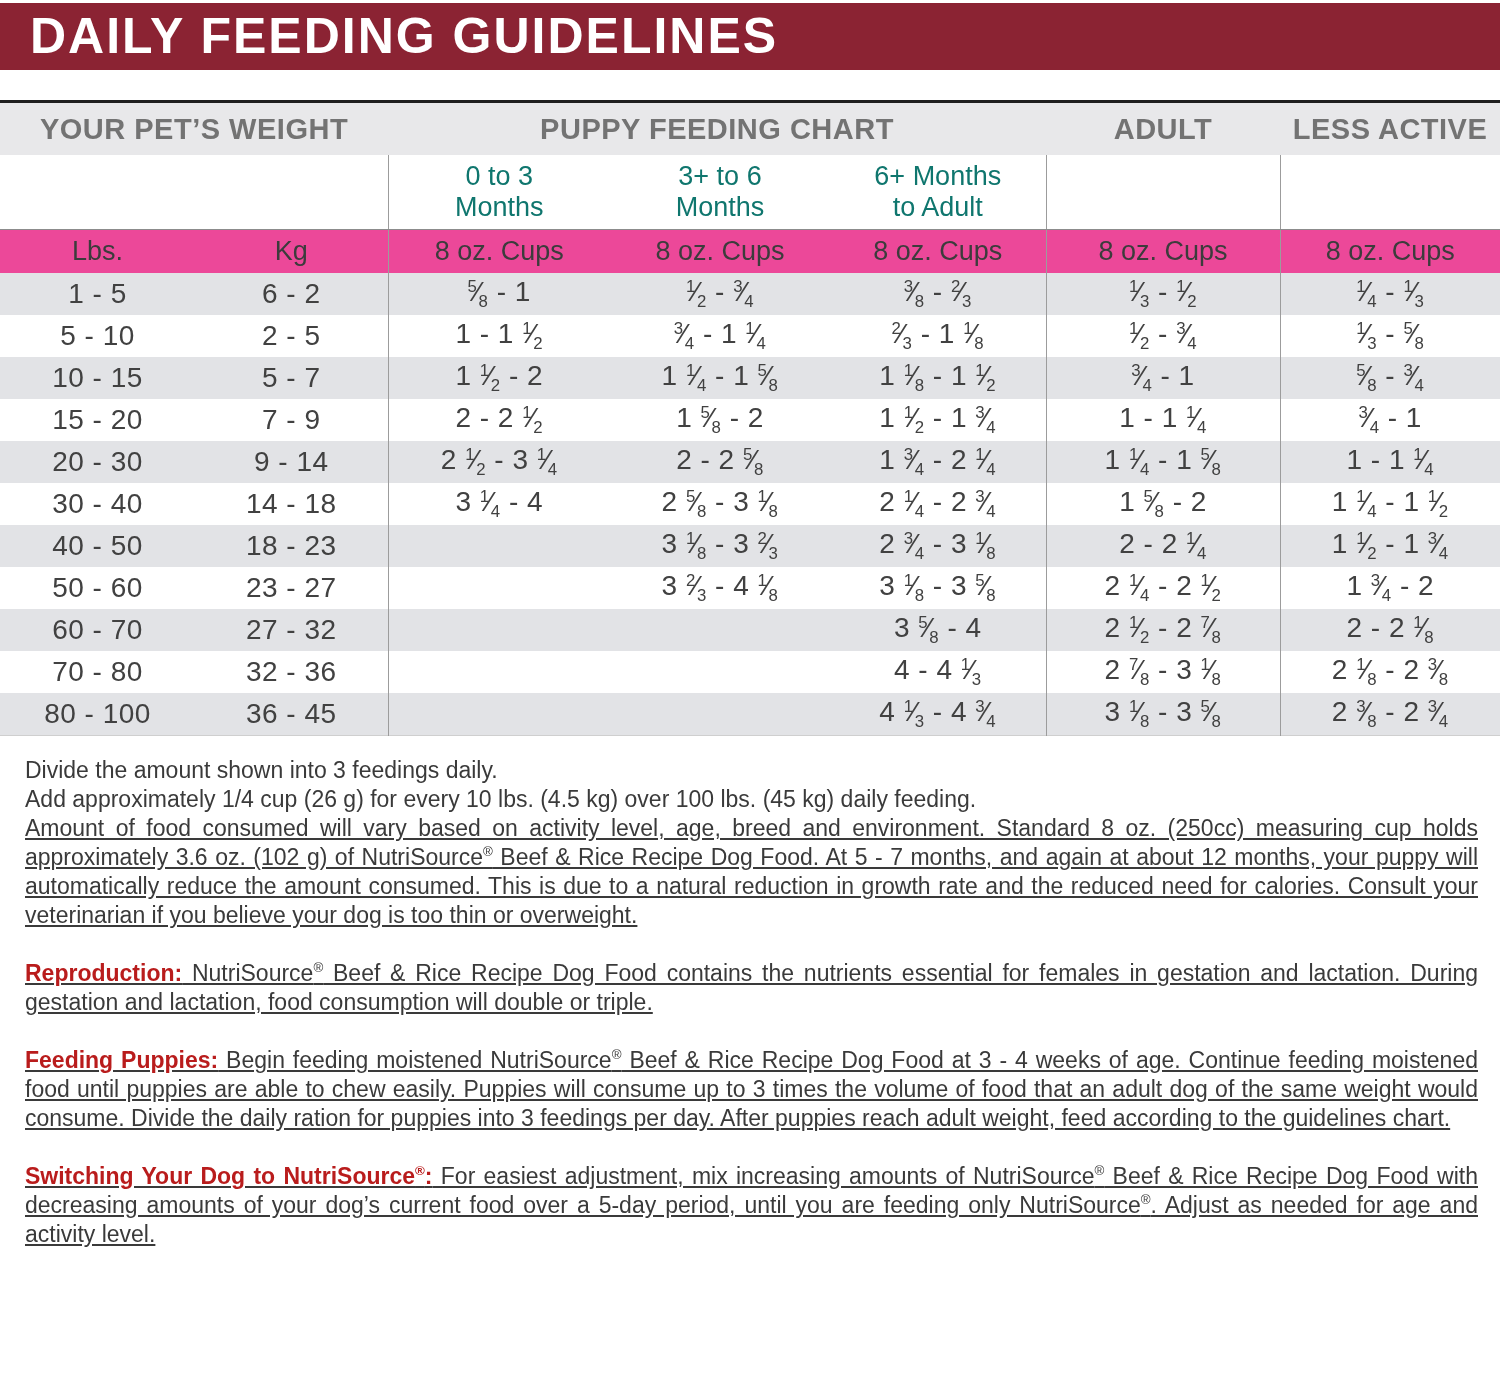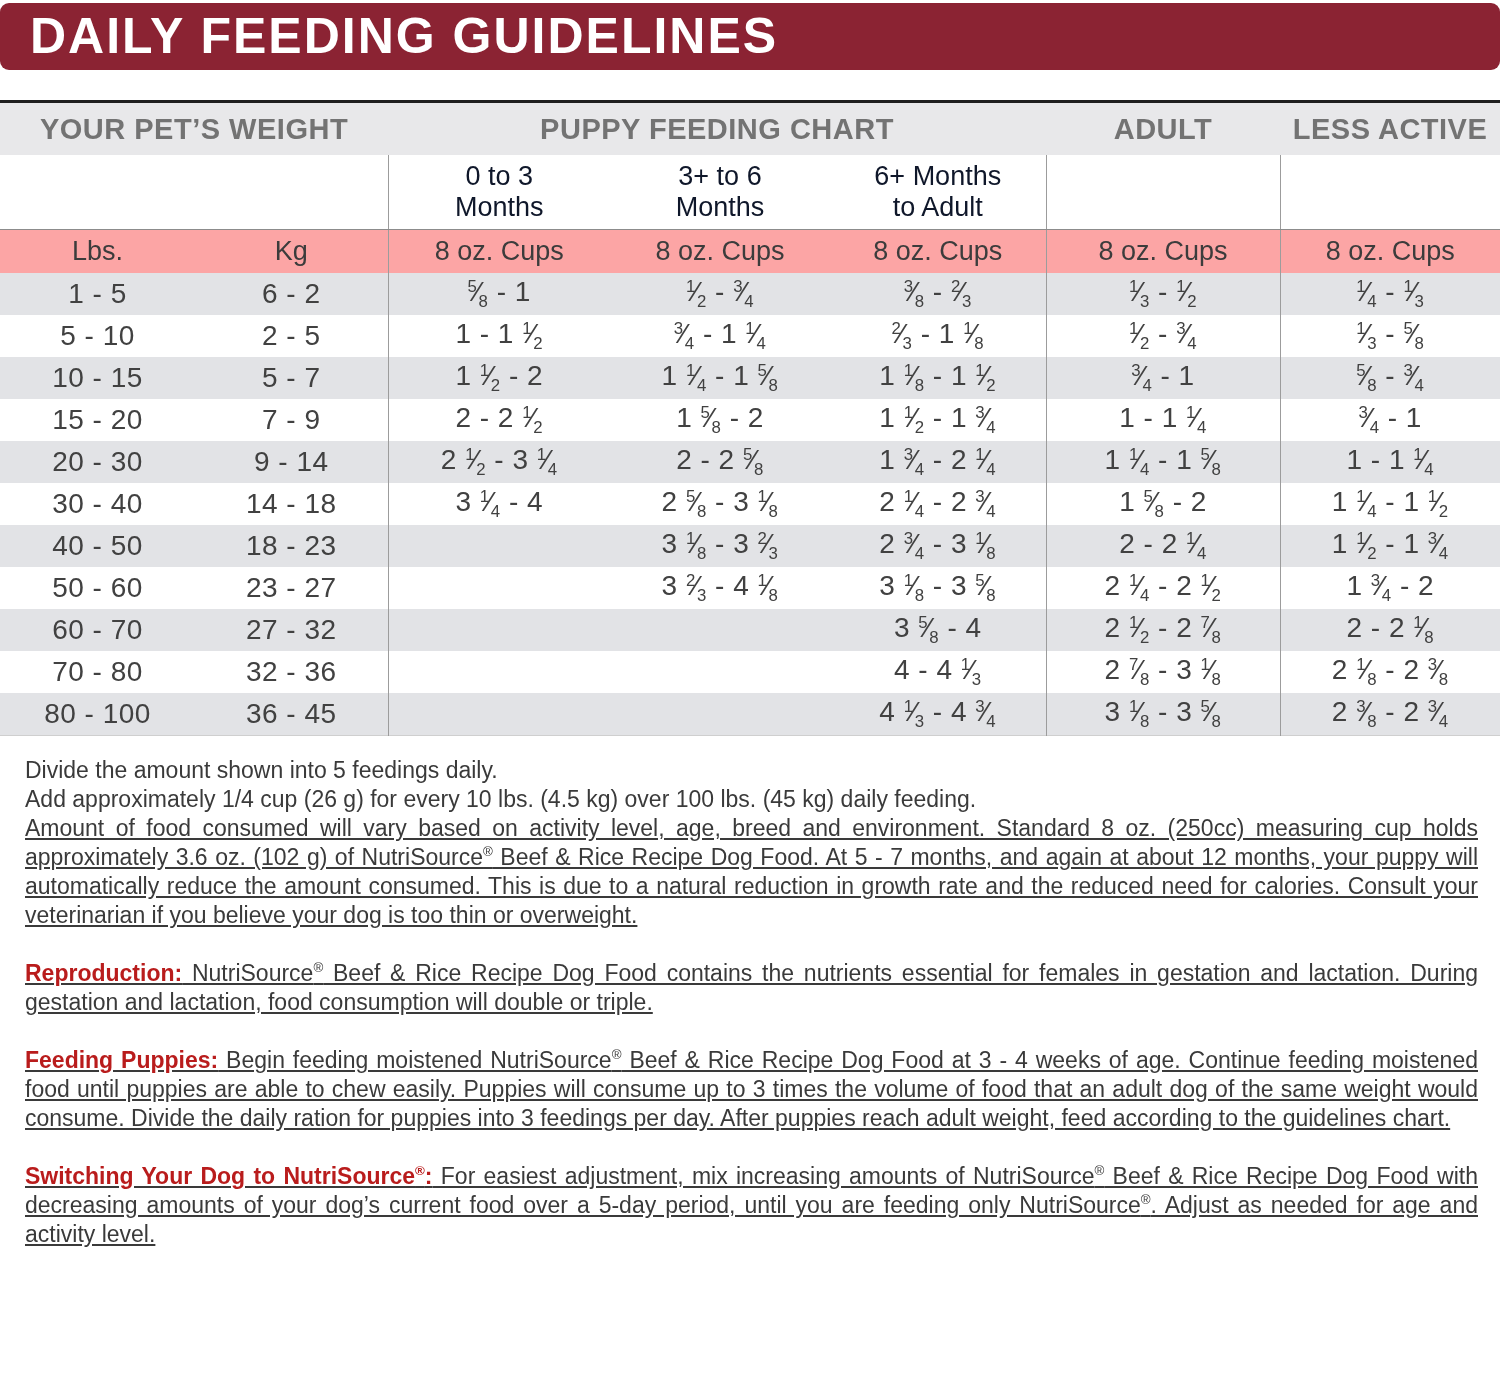--- a/index.html
+++ b/index.html
@@ -10,21 +10,20 @@
     color:#3a3a3a;
     overflow:hidden;
   }
   
   .titlebar {
     margin-top:3px;
     height:67px;
     background:#8b2333;
     display:flex; align-items:center;
     padding-left:30px;
-    border-radius:9px;
   }
   .titlebar h1 {
     margin:0;
     color:#ffffff;
     font-size:50px;
     font-weight:bold;
     letter-spacing:2px;
     line-height:67px;
     white-space:nowrap;
   }
@@ -50,27 +49,27 @@
     text-align:center;
     padding:0;
   }
   tr.band-b td {
     height:74px;
     background:#ffffff;
     text-align:center;
     vertical-align:middle;
     font-size:27px;
     line-height:31px;
-    color:#0f172a;
+    color:#0f766e;
     border-bottom:1px solid #8c8c8c;
     padding:0;
   }
   tr.band-c td {
     height:43px;
-    background:#fca5a5;
+    background:#ec4899;
     text-align:center;
     vertical-align:middle;
     font-size:27px;
     color:#3c3c3c;
     padding:0;
   }
   td.vl { border-left:1px solid #9c9c9c; }
 
   tbody.rows td {
     height:42px;
@@ -255,21 +254,21 @@
         <td></td>
         <td>4 <span class="fr"><span class="nu">1</span><span class="sl">⁄</span><span class="de">3</span></span> - 4 <span class="fr"><span class="nu">3</span><span class="sl">⁄</span><span class="de">4</span></span></td>
         <td class="vl">3 <span class="fr"><span class="nu">1</span><span class="sl">⁄</span><span class="de">8</span></span> - 3 <span class="fr"><span class="nu">5</span><span class="sl">⁄</span><span class="de">8</span></span></td>
         <td class="vl">2 <span class="fr"><span class="nu">3</span><span class="sl">⁄</span><span class="de">8</span></span> - 2 <span class="fr"><span class="nu">3</span><span class="sl">⁄</span><span class="de">4</span></span></td>
       </tr>
     </tbody>
 </table>
 
 <div class="notes">
     <div class="sec">
-      <p class="">Divide the amount shown into 5 feedings daily.</p>
+      <p class="">Divide the amount shown into 3 feedings daily.</p>
       <p class="">Add approximately 1/4 cup (26 g) for every 10 lbs. (4.5 kg) over 100 lbs. (45 kg) daily feeding.</p>
       <p class="j">Amount of food consumed will vary based on activity level, age, breed and environment. Standard 8 oz. (250cc) measuring cup holds approximately 3.6 oz. (102 g)  of NutriSource<sup>®</sup> Beef &amp; Rice Recipe Dog Food. At 5 - 7 months, and again at about 12 months, your puppy will automatically reduce the amount consumed. This is due to a natural reduction in growth rate and the reduced need for calories. Consult your veterinarian if you believe your dog is too thin or overweight.</p>
     </div>
     <div class="sec">
       <p class="j"><strong>Reproduction:</strong> NutriSource<sup>®</sup> Beef &amp; Rice Recipe Dog Food contains the nutrients essential for females in gestation and lactation. During gestation and lactation, food consumption will double or triple.</p>
     </div>
     <div class="sec">
       <p class="j"><strong>Feeding Puppies:</strong> Begin feeding moistened NutriSource<sup>®</sup> Beef &amp; Rice Recipe Dog Food at 3 - 4 weeks of age. Continue feeding moistened food until puppies are able to chew easily. Puppies will consume up to 3 times the volume of food that an adult dog of the same weight would consume. Divide the daily ration for puppies into 3 feedings per day. After puppies reach adult weight, feed according to the guidelines chart.</p>
     </div>
     <div class="sec">

